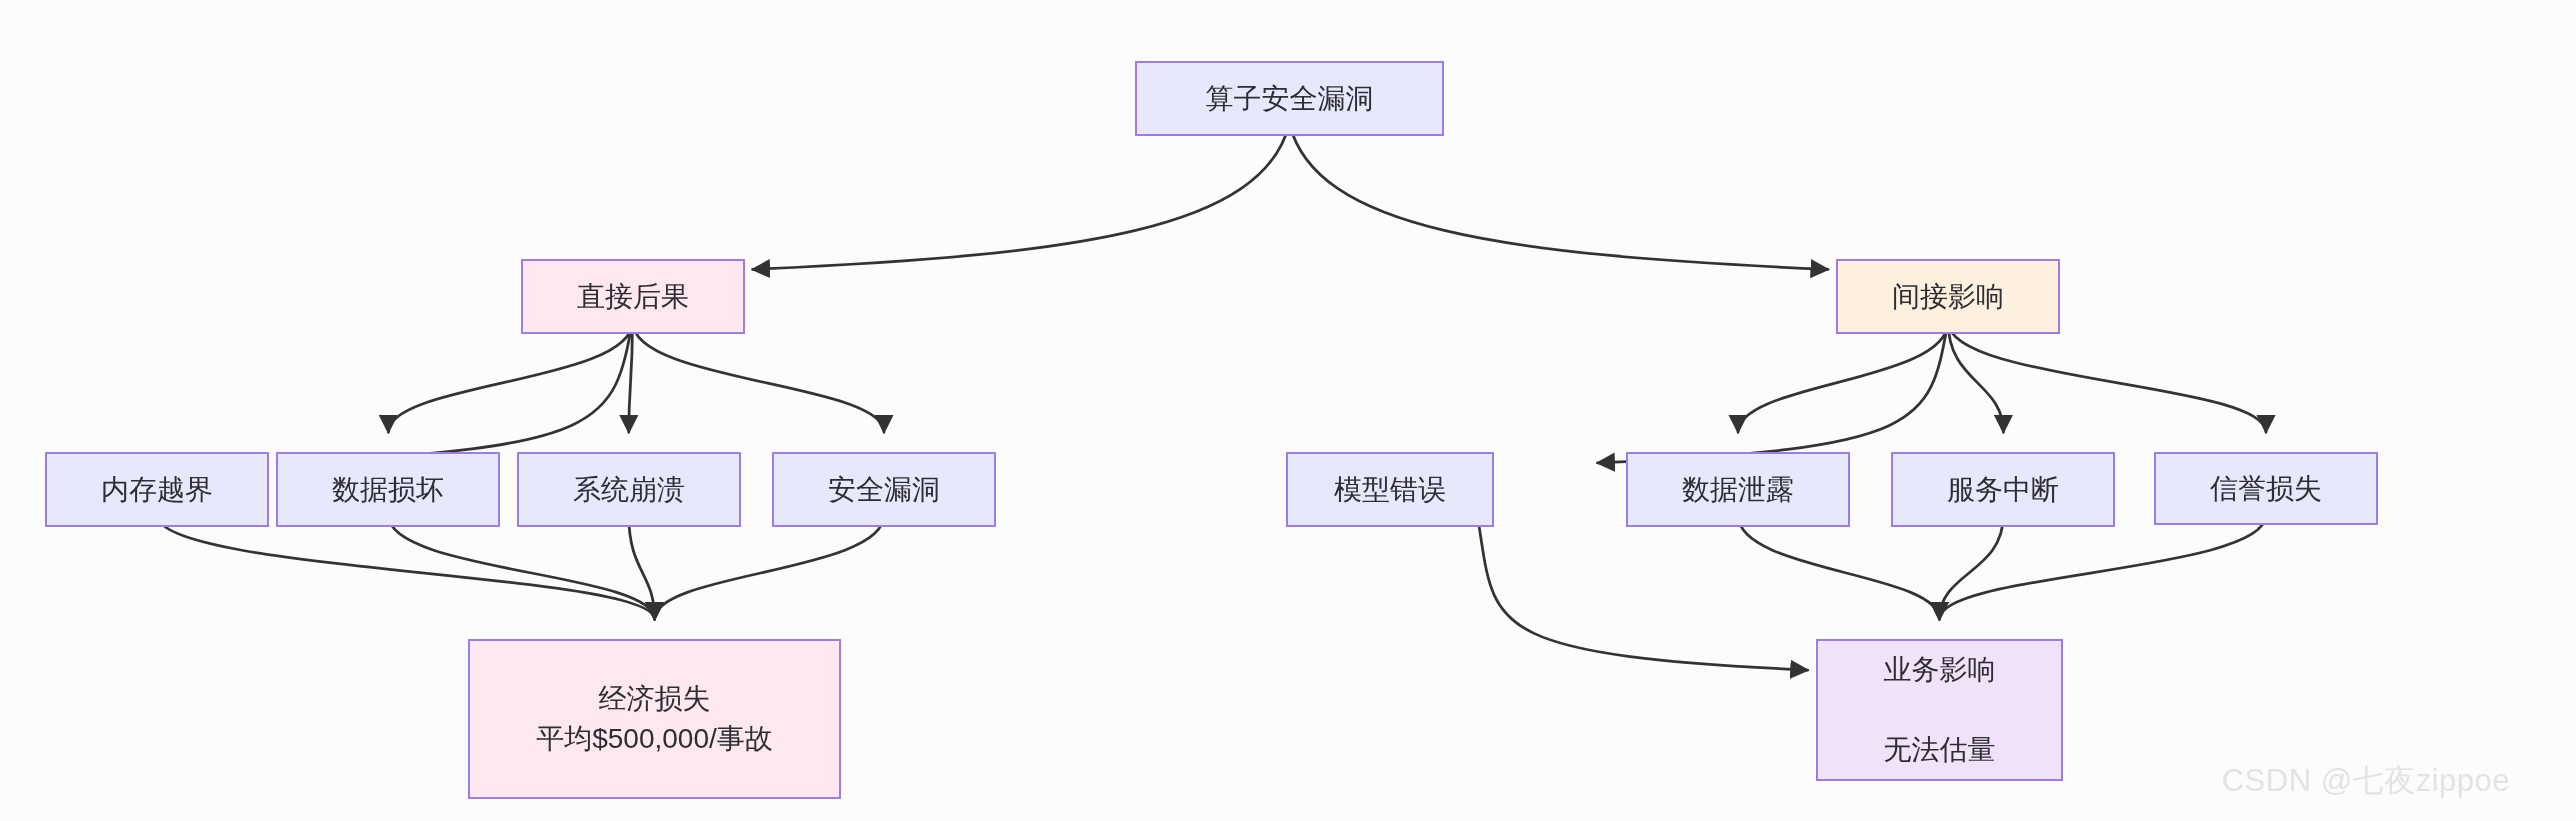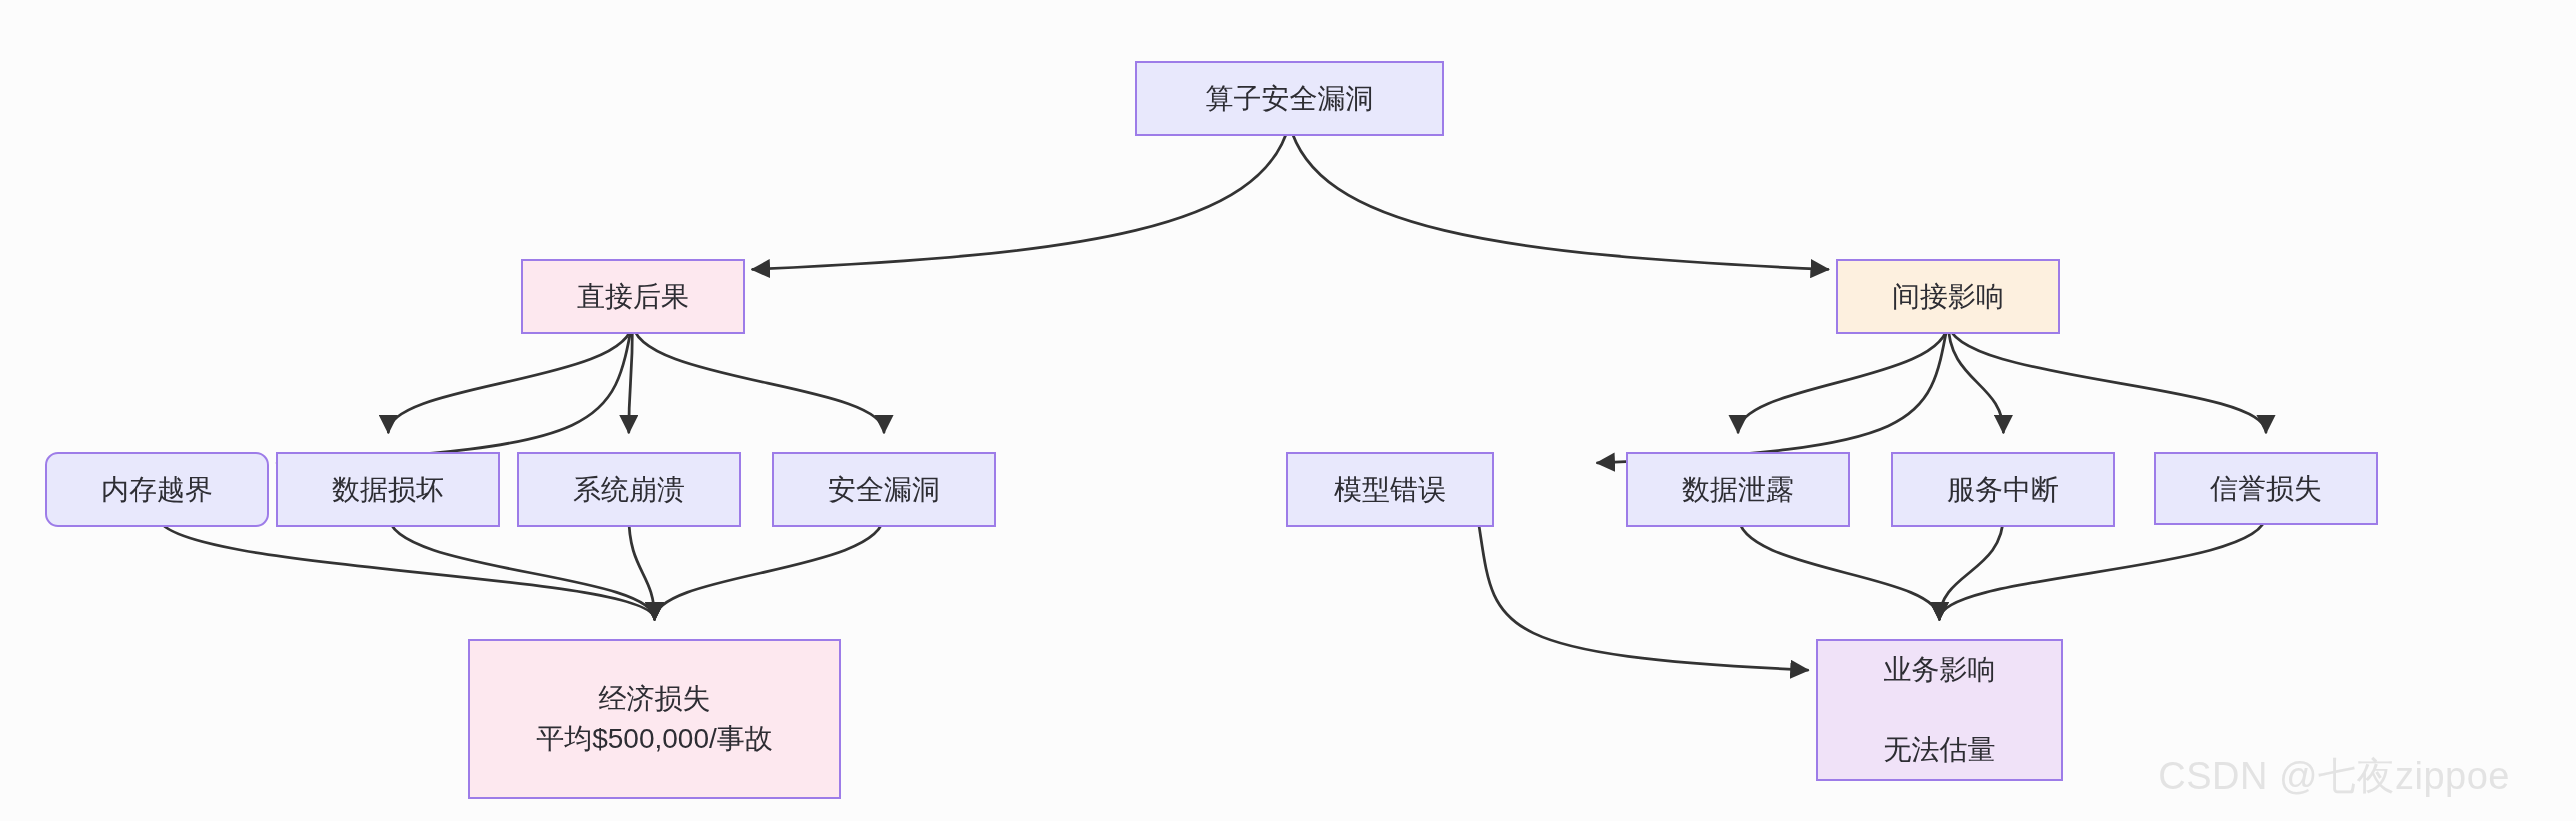--- a/index.html
+++ b/index.html
@@ -43,21 +43,21 @@
   }
   .fill-lavender { background: #e8e8fc; }
   .fill-pink     { background: #fde8ef; }
   .fill-peach    { background: #fdf0df; }
   .fill-violet   { background: #f0e2f8; gap: 40px; }
   .node .line2 { display: block; }
   #watermark {
     position: absolute;
     right: 66px;
     bottom: 20px;
-    font-size: 38px;
+    font-size: 31px;
     color: #e3e3e3;
     letter-spacing: 0.5px;
     white-space: nowrap;
     user-select: none;
   }
 </style>
 </head>
 <body>
 
 <div id="canvas">
@@ -93,21 +93,21 @@
   <div id="nodes">
       <div class="node fill-lavender" style="left: 1135px; top: 49px; width: 309px; height: 75px;">
         <span>算子安全漏洞</span>
       </div>
       <div class="node fill-pink" style="left: 521px; top: 247px; width: 224px; height: 75px;">
         <span>直接后果</span>
       </div>
       <div class="node fill-peach" style="left: 1836px; top: 247px; width: 224px; height: 75px;">
         <span>间接影响</span>
       </div>
-      <div class="node fill-lavender" style="left: 45px; top: 440px; width: 224px; height: 75px; border-radius: 13px;">
+      <div class="node fill-lavender" style="left: 45px; top: 440px; width: 224px; height: 75px;">
         <span>内存越界</span>
       </div>
       <div class="node fill-lavender" style="left: 276px; top: 440px; width: 224px; height: 75px;">
         <span>数据损坏</span>
       </div>
       <div class="node fill-lavender" style="left: 517px; top: 440px; width: 224px; height: 75px;">
         <span>系统崩溃</span>
       </div>
       <div class="node fill-lavender" style="left: 772px; top: 440px; width: 224px; height: 75px;">
         <span>安全漏洞</span>

